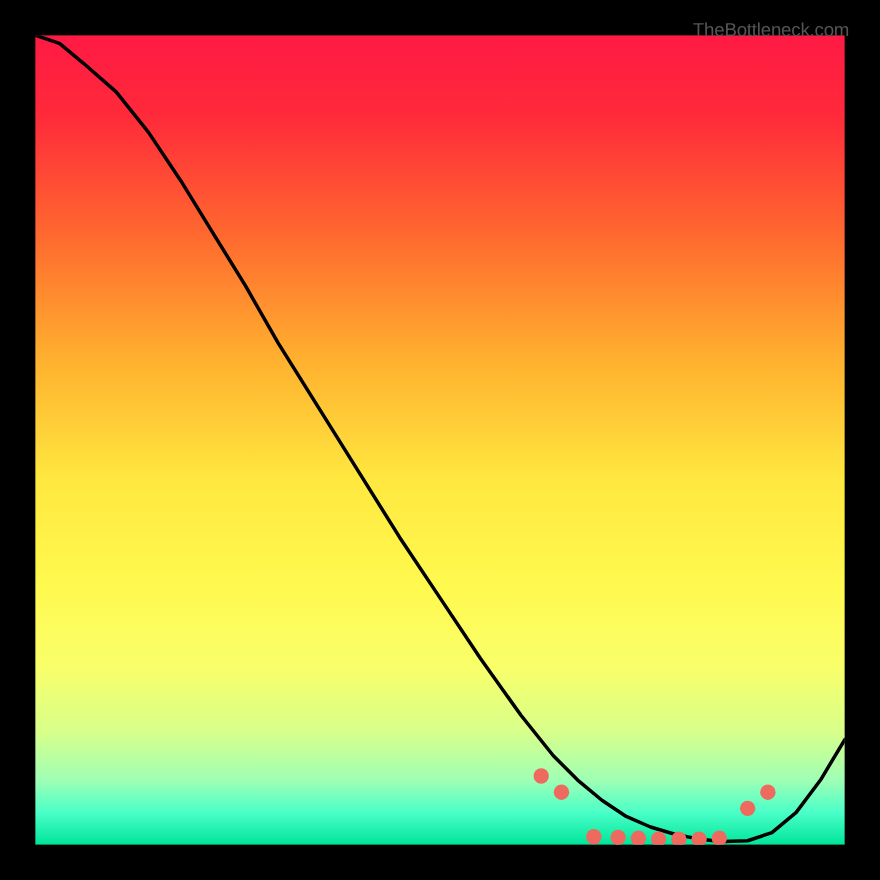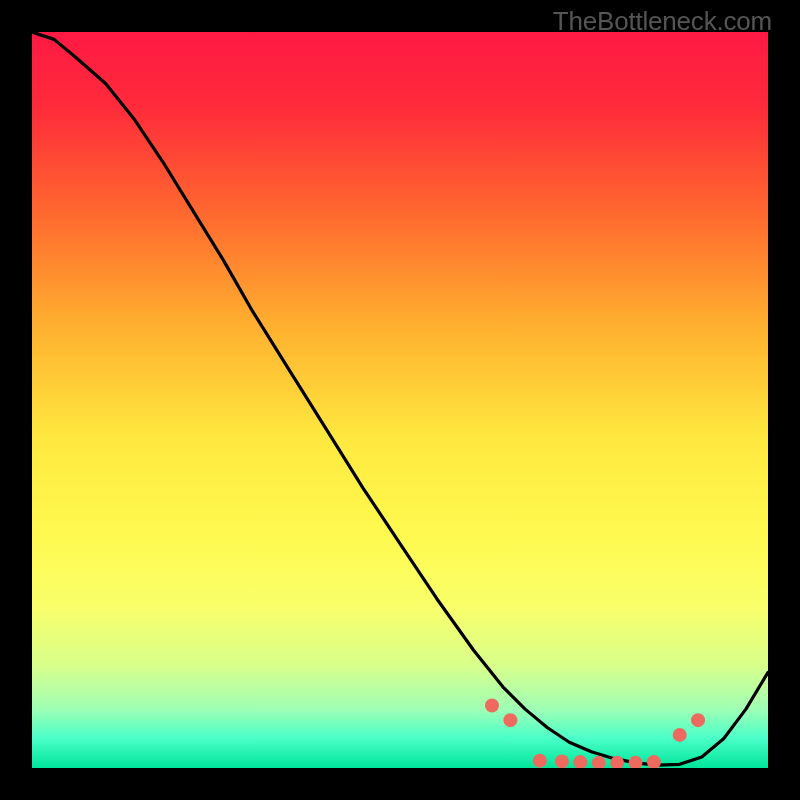--- a/index.html
+++ b/index.html
@@ -12,24 +12,24 @@
     font-family: Arial, sans-serif;
   }
   .container {
     width: 800px;
     height: 800px;
     background: #000;
     position: relative;
   }
   .watermark {
     position: absolute;
-    top: 6px;
+    top: 18px;
     right: 28px;
     color: #555;
-    font-size: 26px;
+    font-size: 17px;
     font-weight: 500;
     letter-spacing: -0.2px;
     z-index: 10;
     text-align: right;
   }
   .plot-area {
     position: absolute;
     left: 32px;
     top: 32px;
     width: 736px;

